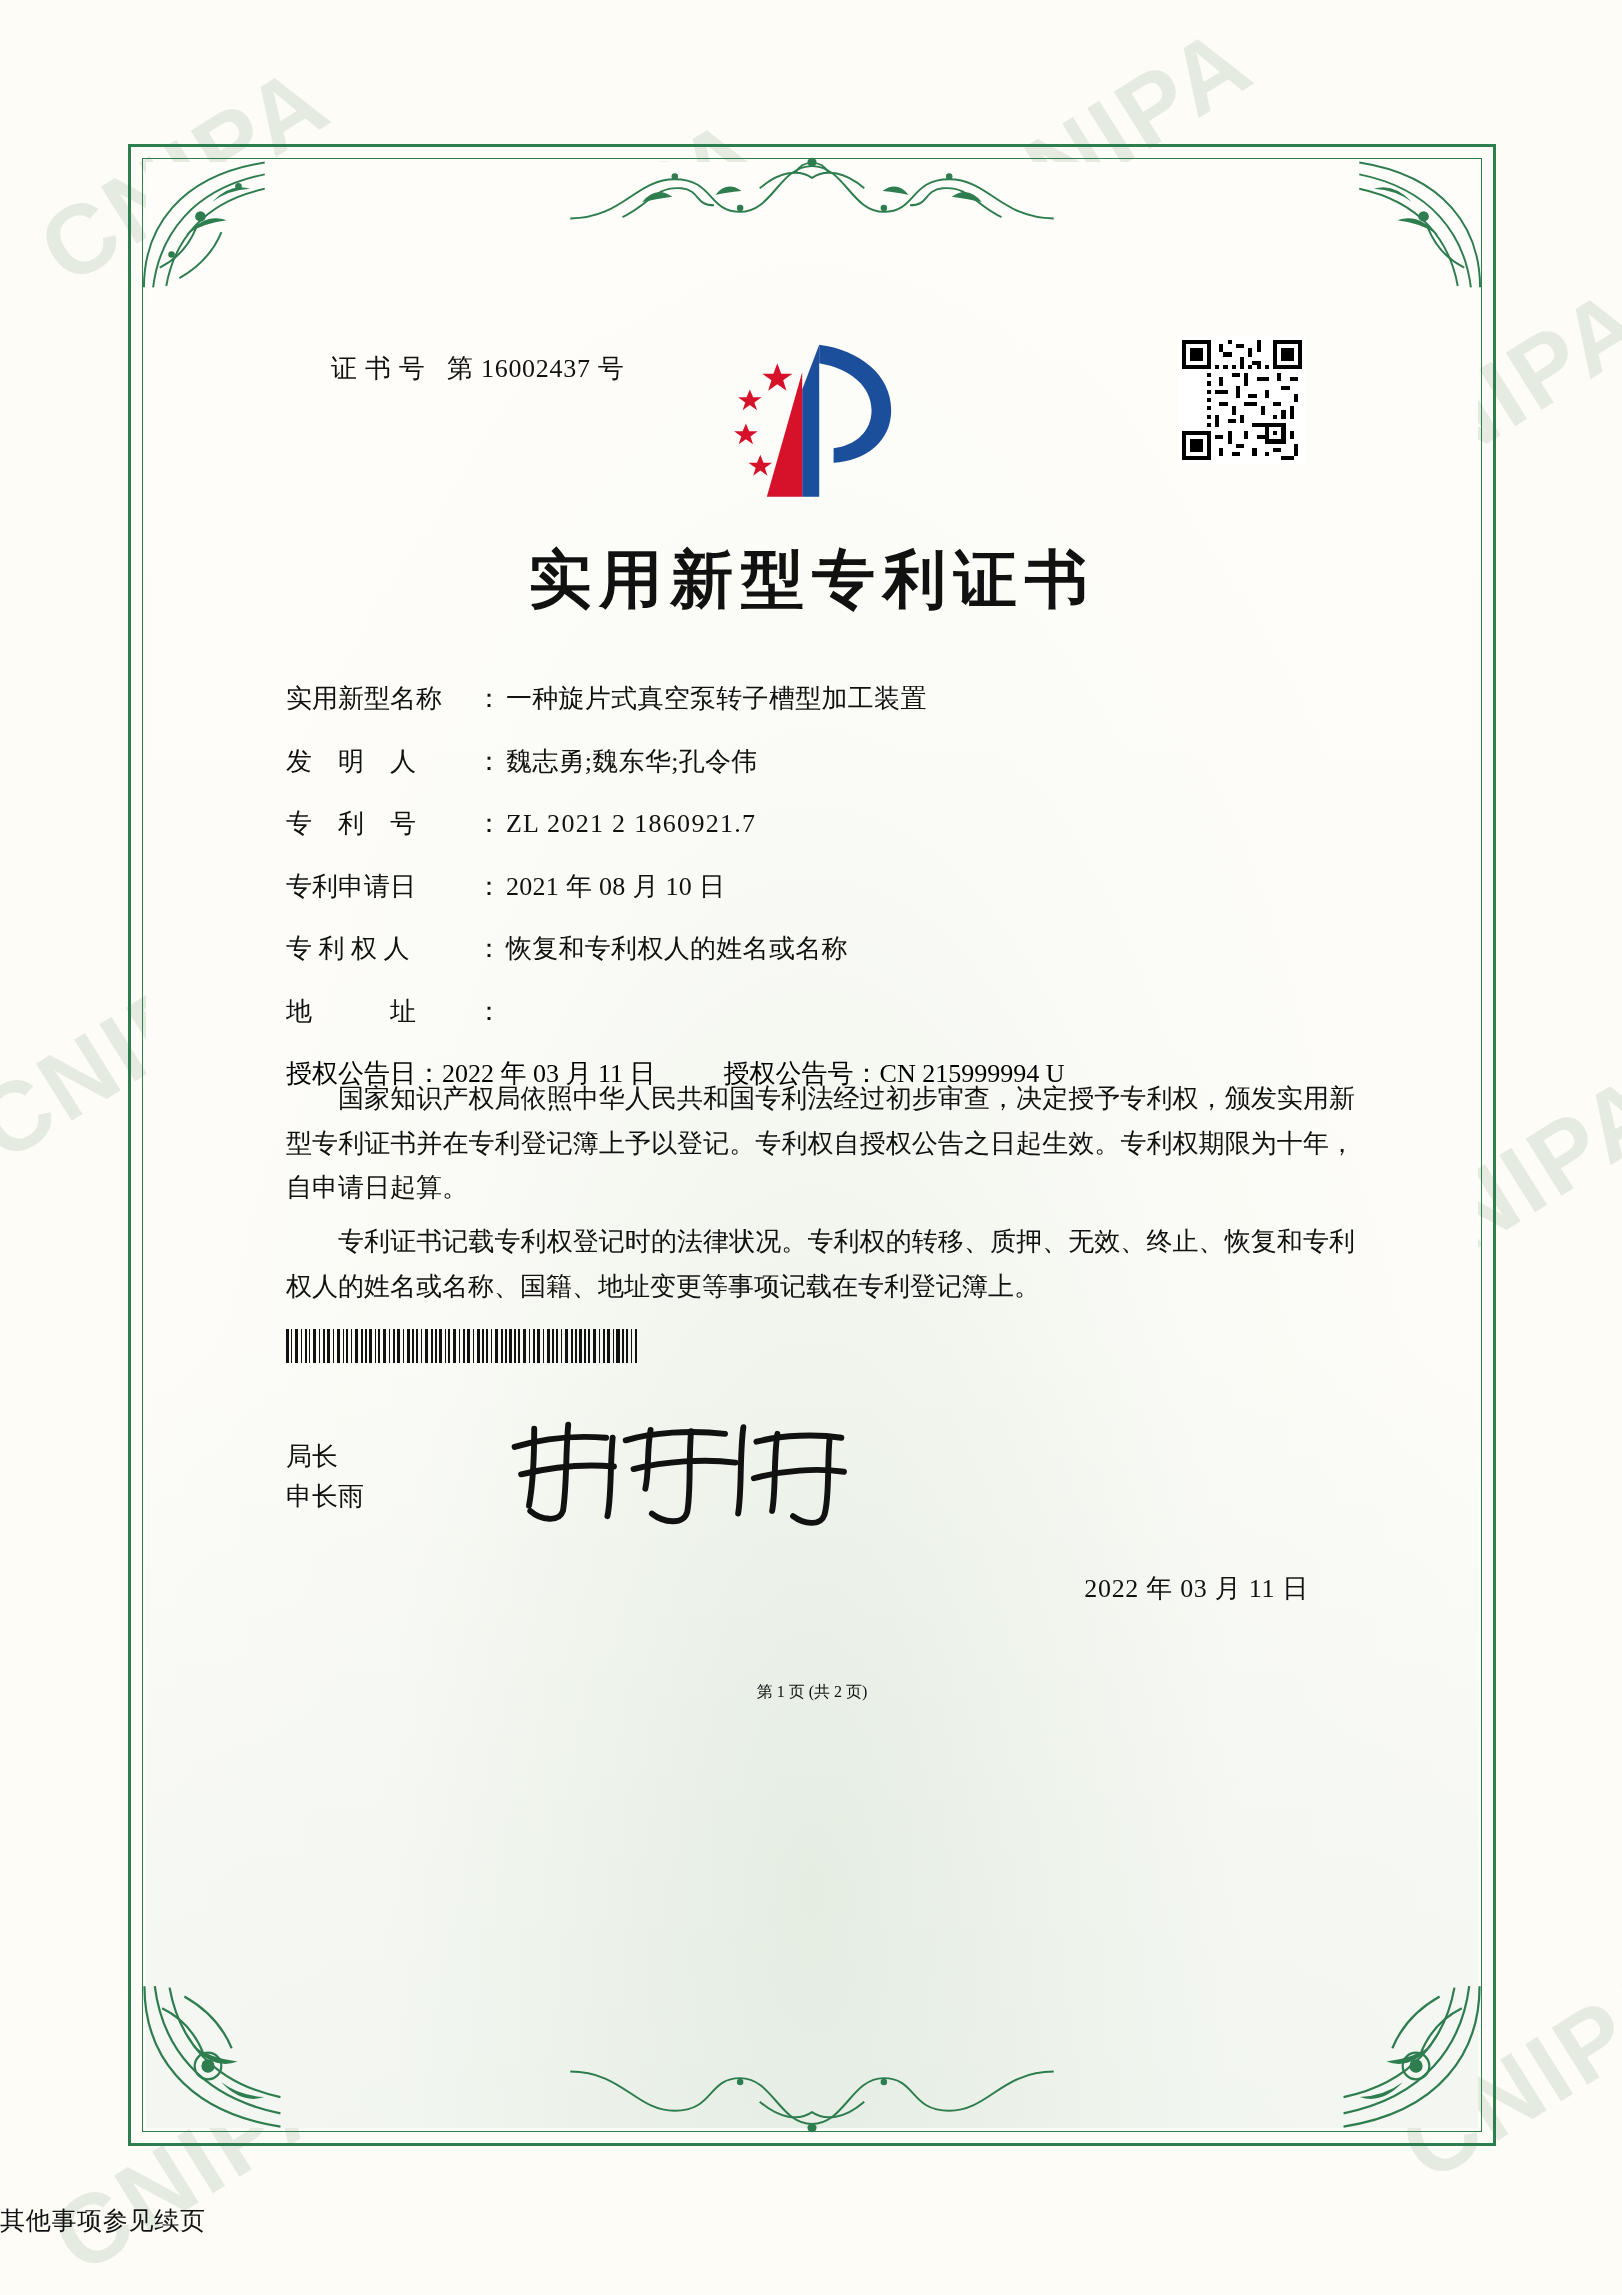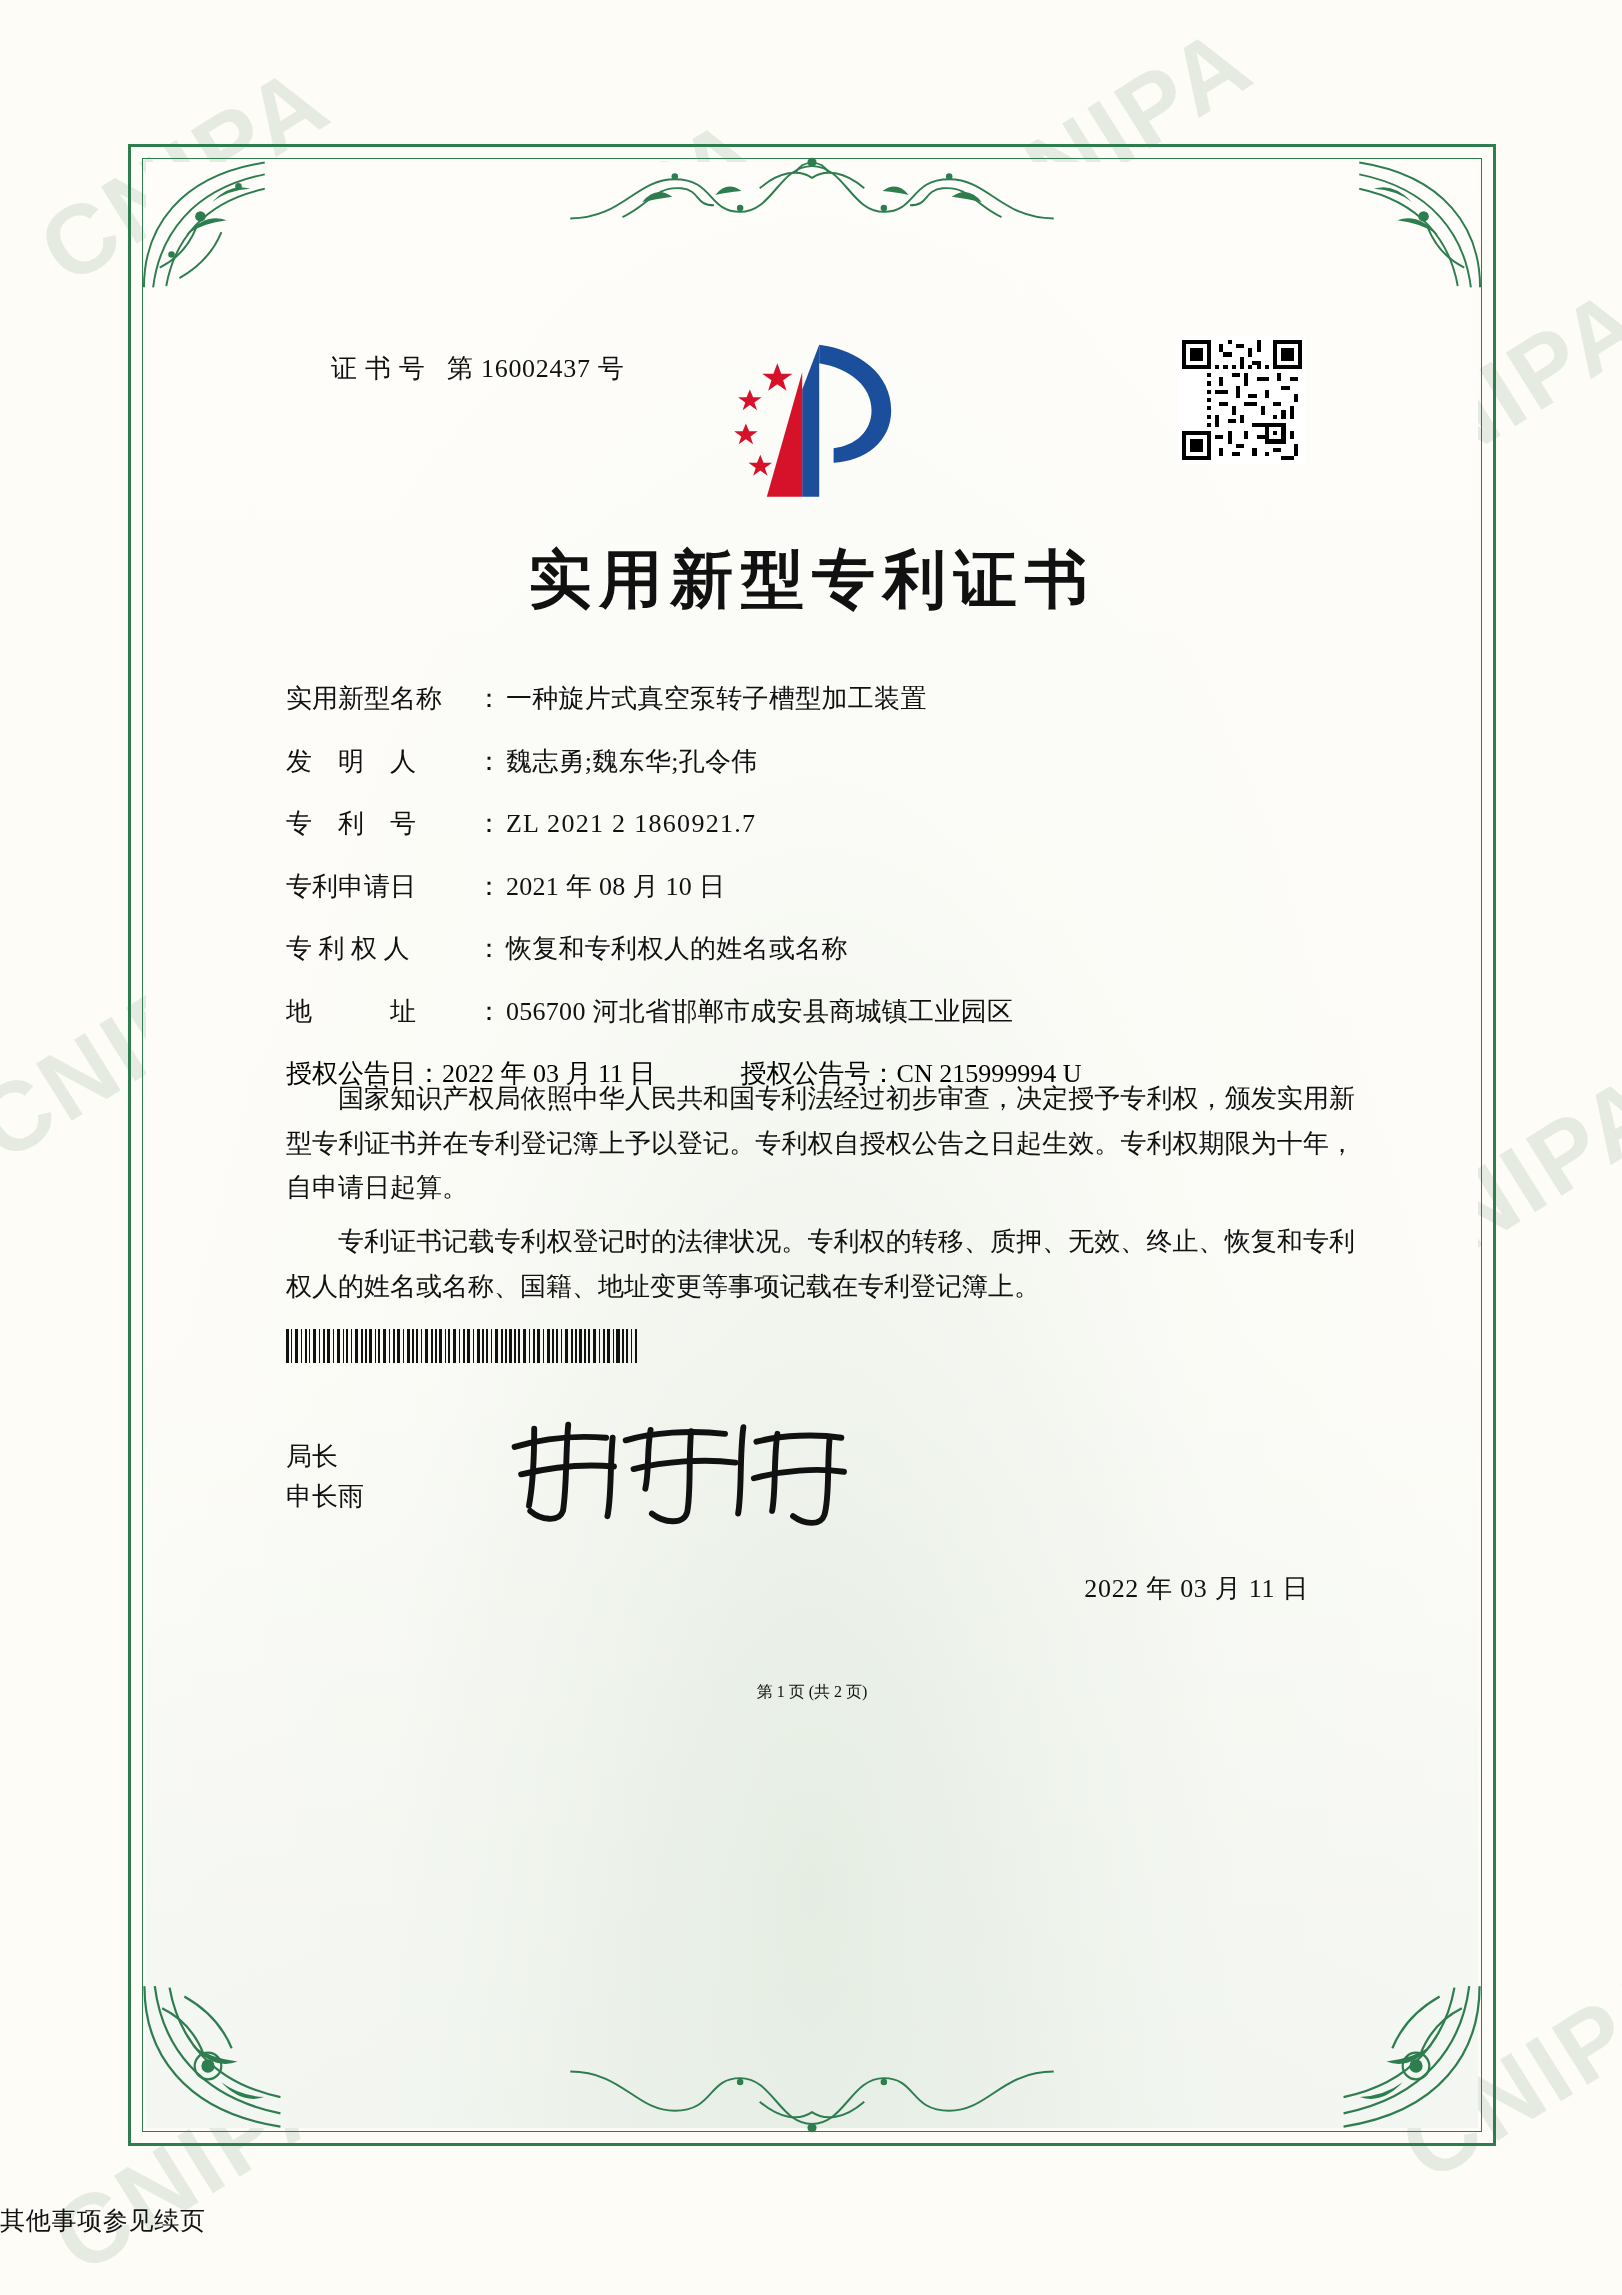--- a/index.html
+++ b/index.html
@@ -145,21 +145,21 @@
   .field .lbl {
     display: inline-block;
     width: 190px;
     letter-spacing: 0px;
   }
   .field .colon { margin-right: 3.9px; }
   .field .val { letter-spacing: 0.3px; }
   .field .val.mono-sp { letter-spacing: 1.3px; }
 
   .field-pair { display: flex; align-items: baseline; font-size: 26px; margin-bottom: 27.5px; }
-  .field-pair .seg2 { margin-left: 85px; }
+  .field-pair .seg2 { margin-left: 68px; }
 
   .paras {
     position: absolute;
     left: 79px;
     right: 62px;
     top: 854px;
     font-size: 26px;
     line-height: 1.72;
     color: #111;
     text-align: justify;
@@ -488,21 +488,20 @@
         <span class="val">2021 年 08 月 10 日</span>
       </div>
       <div class="field">
         <span class="lbl">专 利 权 人</span>
         <span class="colon">：</span>
         <span class="val">恢复和专利权人的姓名或名称</span>
       </div>
       <div class="field">
         <span class="lbl">地　　　址</span>
         <span class="colon">：</span>
-        <span class="val">056700 河北省邯郸市成安县商城镇工业园区</span>
       </div>
 
       <div class="field-pair">
         <span class="lbl">授权公告日</span>
         <span class="colon">：</span>
         <span class="val">2022 年 03 月 11 日</span>
         <span class="seg2">授权公告号</span>
         <span class="colon">：</span>
         <span class="val">CN 215999994 U</span>
       </div>

